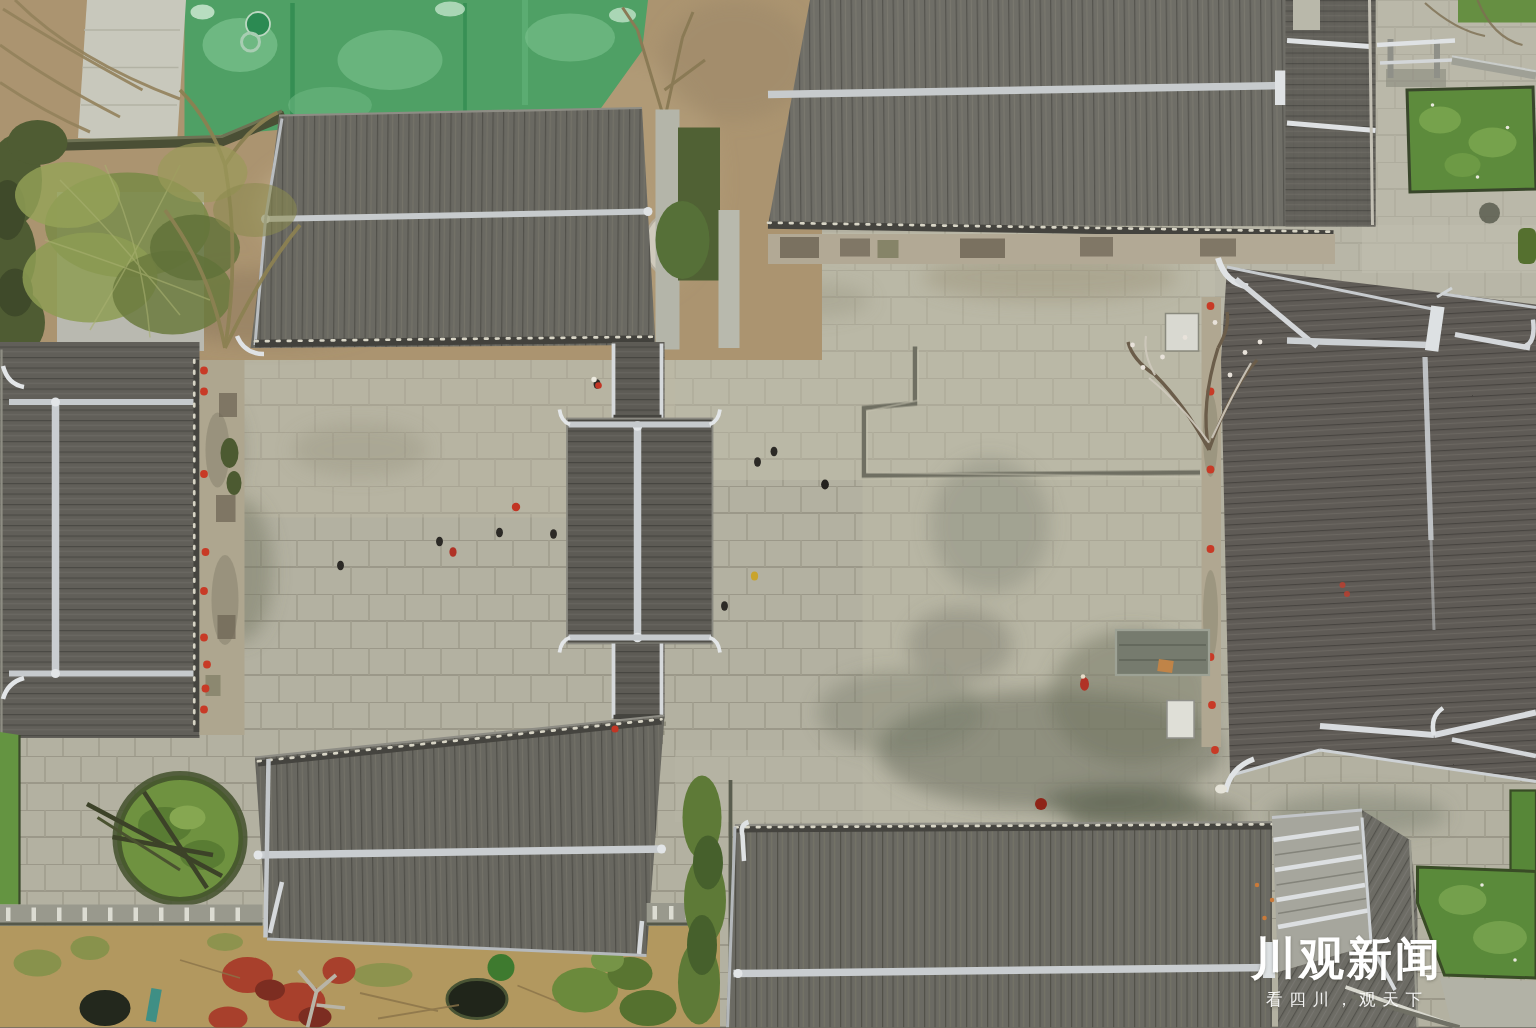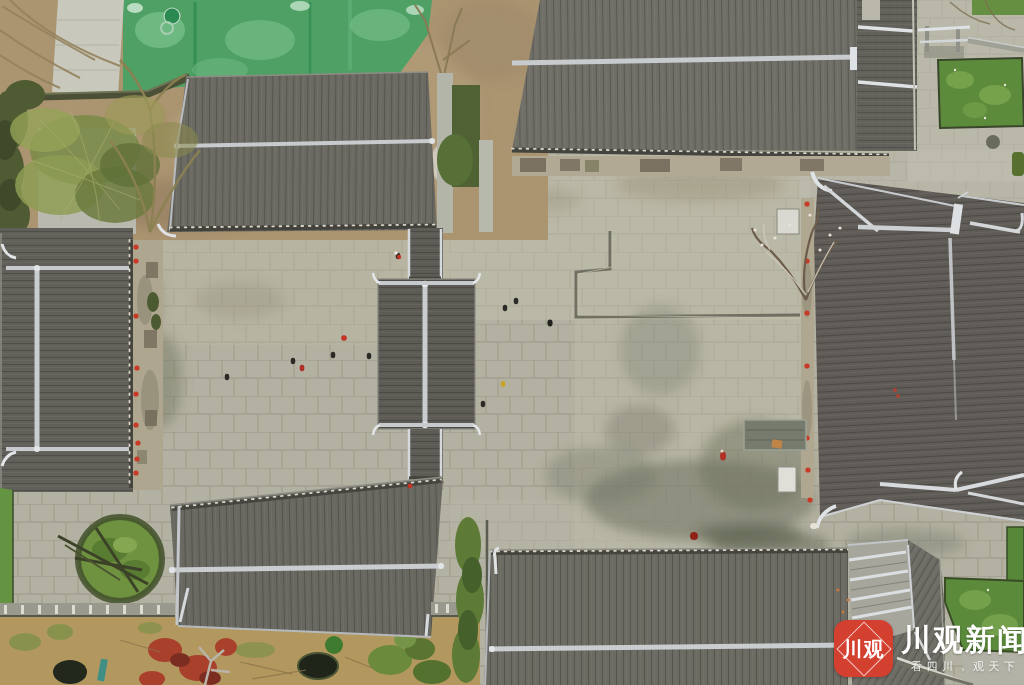--- a/index.html
+++ b/index.html
@@ -579,22 +579,18 @@
     <circle cx="344" cy="338" r="2.8" fill="#c23524"></circle>
     <circle cx="694" cy="536" r="4" fill="#8e2418"></circle>
     <circle cx="399" cy="257" r="2.2" fill="#c23524"></circle>
     <circle cx="396" cy="253" r="1.8" fill="#eceadf"></circle>
     <circle cx="410" cy="486" r="2.4" fill="#c23524"></circle>
     <ellipse cx="814" cy="526" rx="4" ry="3" fill="#e5e3d8"></ellipse>
   </g>
 </svg>
 
   <div class="wm">
-    <div class="wm-logo">
-      <span class="diamond"></span>
-      <span class="glyphs">川观</span>
-    </div>
     <div class="wm-text">
       <div class="wm-brand">川观新闻</div>
       <div class="wm-tagline">看四川，观天下</div>
     </div>
   </div>
 </div>
 
 </body></html>

